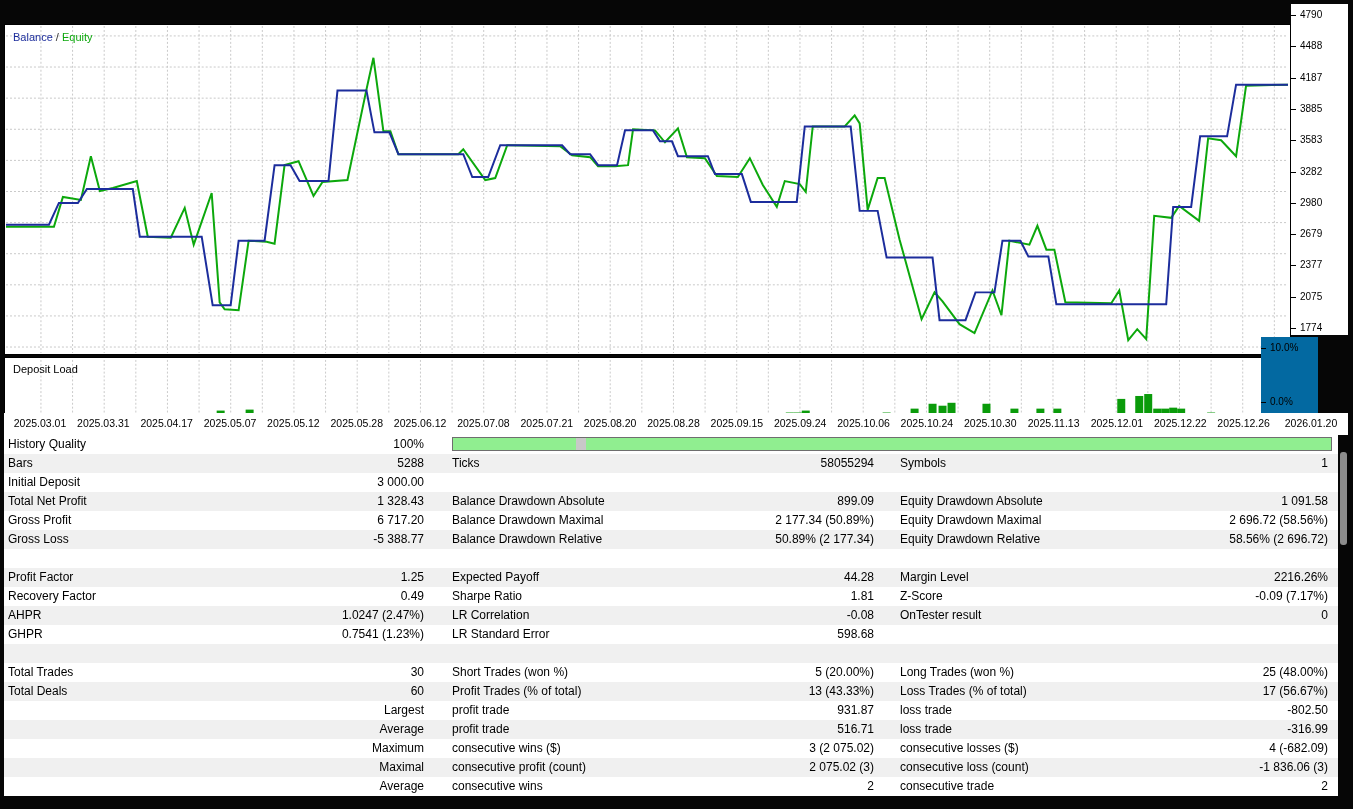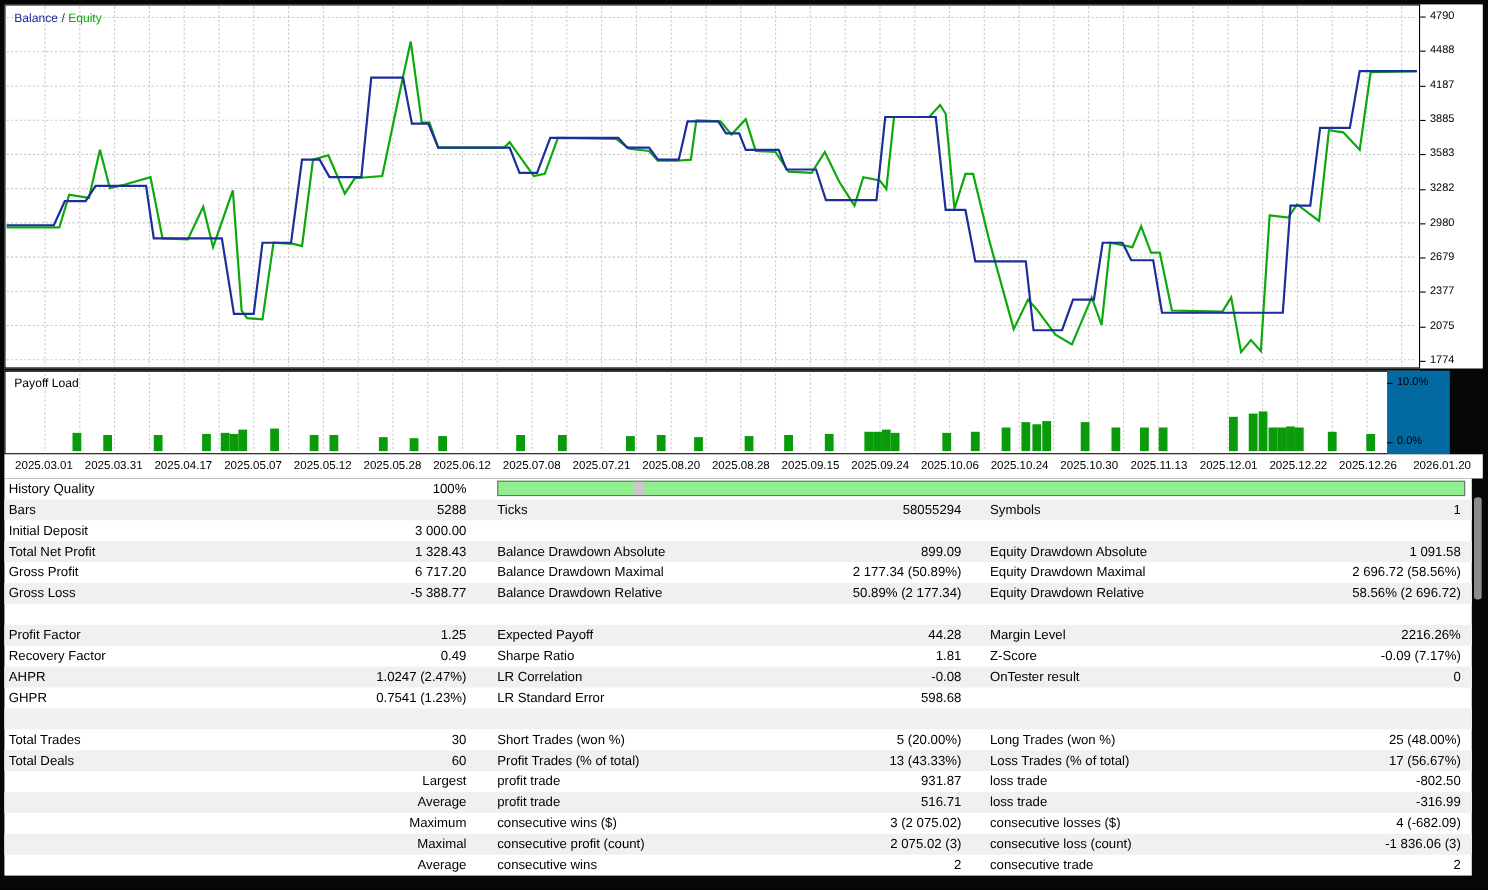--- a/index.html
+++ b/index.html
@@ -2,21 +2,21 @@
 <html><head>
 <meta charset="utf-8">
 <style>
   html,body{margin:0;padding:0;}
   body{
     width:1353px;height:809px;position:relative;overflow:hidden;
     background:#060606;
     font-family:"Liberation Sans", sans-serif;
     -webkit-font-smoothing:antialiased;
   }
-  .panel{position:absolute;background:#ffffff;border:1px solid #000;box-sizing:border-box;}
+  .panel{position:absolute;background:#ffffff;border:1px solid #000;box-sizing:border-box;margin-top:20px;}
   #balance-panel{left:4px;top:4px;width:1287px;height:331px;}
   #deposit-panel{left:4px;top:337px;width:1287px;height:76px;}
   #price-axis{position:absolute;left:1291px;top:4px;width:57px;height:331px;background:#fff;}
   #deposit-axis{position:absolute;left:1261px;top:337px;width:57px;height:76px;background:#0369a1;}
   #date-axis{position:absolute;left:4px;top:413px;width:1344px;height:22px;background:#fff;}
   #stats-table{position:absolute;left:4px;top:435px;width:1334px;height:361px;background:#fff;}
   svg{position:absolute;left:0;top:0;width:100%;height:100%;display:block;}
   .legend{position:absolute;left:8px;top:6px;font-size:11px;z-index:3;white-space:nowrap;}
   .legend .bal{font-weight:normal;}
   .legend .sep{color:#333;}
@@ -110,21 +110,21 @@
     <div class="ytick" style="top: 130.2px;">3583</div>
     <div class="ytick" style="top: 161.5px;">3282</div>
     <div class="ytick" style="top: 192.8px;">2980</div>
     <div class="ytick" style="top: 224.1px;">2679</div>
     <div class="ytick" style="top: 255.4px;">2377</div>
     <div class="ytick" style="top: 286.7px;">2075</div>
     <div class="ytick" style="top: 318px;">1774</div>
   </div>
 
 <div id="deposit-panel" class="panel">
-  <div id="deposit-label">Payoff Load</div>
+  <div id="deposit-label">Deposit Load</div>
   <svg id="deposit-svg" viewBox="4 337 1287 76" preserveAspectRatio="none">
       <line x1="40" y1="339" x2="40" y2="411" stroke="#c9c9c9" stroke-width="1" stroke-dasharray="2,2"></line>
       <line x1="71.675" y1="339" x2="71.675" y2="411" stroke="#c9c9c9" stroke-width="1" stroke-dasharray="2,2"></line>
       <line x1="103.35" y1="339" x2="103.35" y2="411" stroke="#c9c9c9" stroke-width="1" stroke-dasharray="2,2"></line>
       <line x1="135.025" y1="339" x2="135.025" y2="411" stroke="#c9c9c9" stroke-width="1" stroke-dasharray="2,2"></line>
       <line x1="166.70000000000002" y1="339" x2="166.70000000000002" y2="411" stroke="#c9c9c9" stroke-width="1" stroke-dasharray="2,2"></line>
       <line x1="198.37500000000003" y1="339" x2="198.37500000000003" y2="411" stroke="#c9c9c9" stroke-width="1" stroke-dasharray="2,2"></line>
       <line x1="230.05000000000004" y1="339" x2="230.05000000000004" y2="411" stroke="#c9c9c9" stroke-width="1" stroke-dasharray="2,2"></line>
       <line x1="261.725" y1="339" x2="261.725" y2="411" stroke="#c9c9c9" stroke-width="1" stroke-dasharray="2,2"></line>
       <line x1="293.40000000000003" y1="339" x2="293.40000000000003" y2="411" stroke="#c9c9c9" stroke-width="1" stroke-dasharray="2,2"></line>

